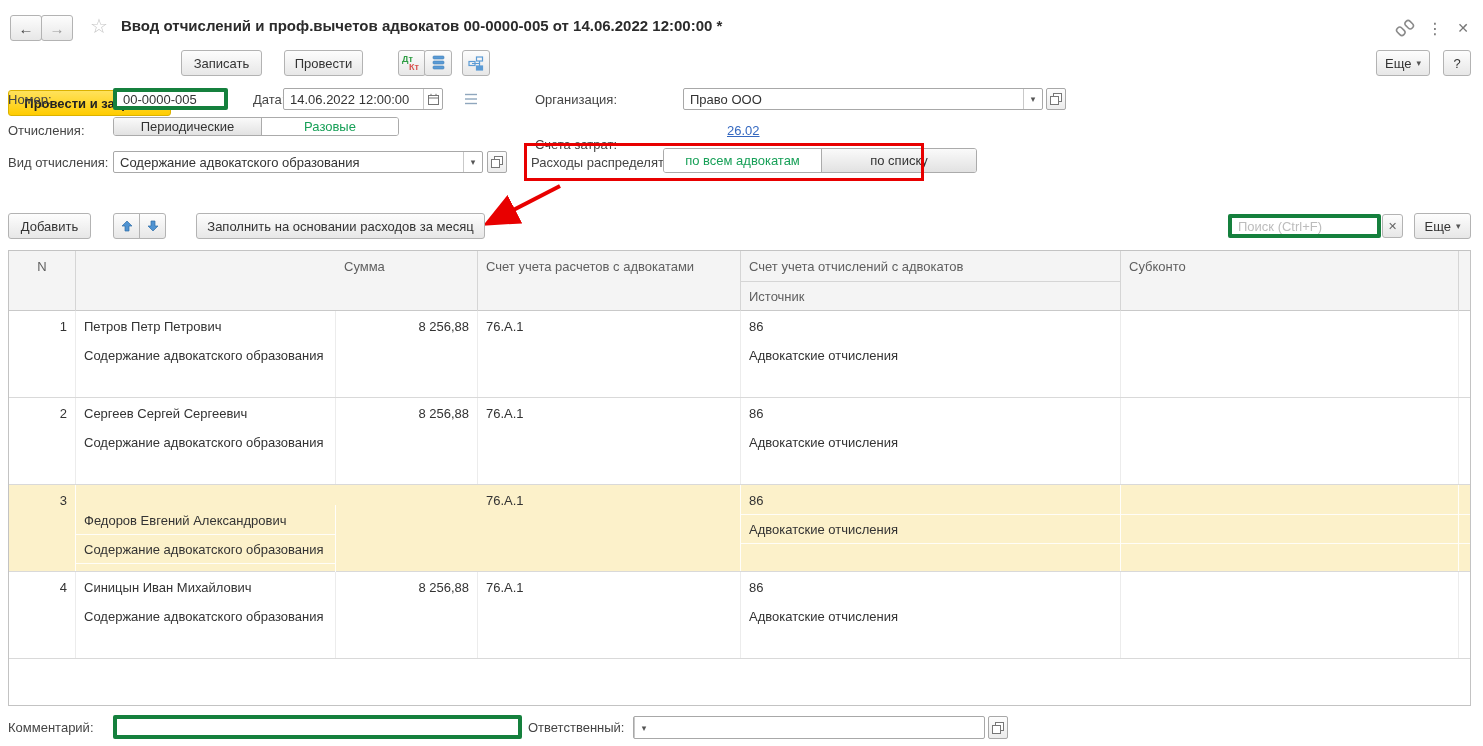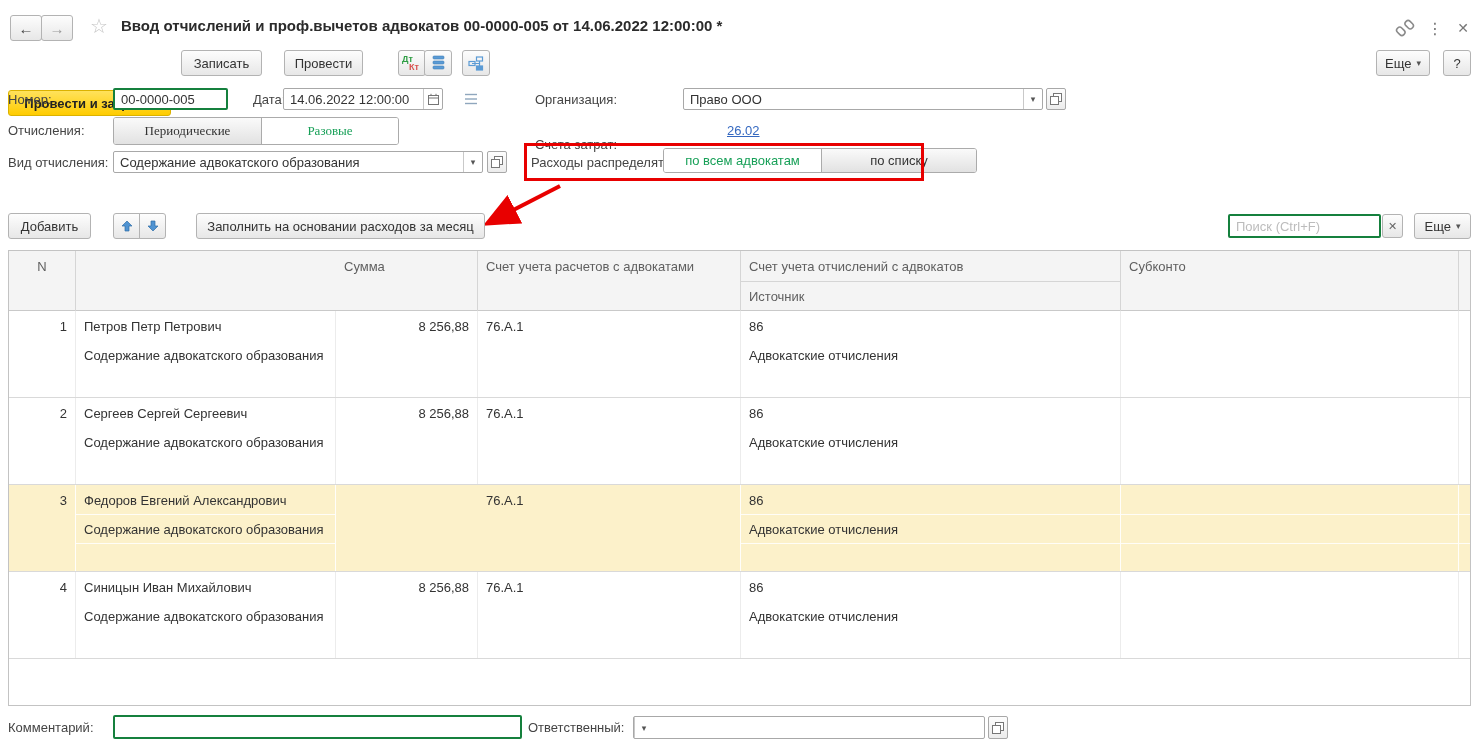--- a/index.html
+++ b/index.html
@@ -9,21 +9,21 @@
   .lbl{position:absolute;color:#444;white-space:nowrap;}
   
   .btn{position:absolute;display:flex;align-items:center;justify-content:center;height:26px;
        padding:0 12px;background:linear-gradient(#fdfdfd,#e7e7e7);border:1px solid #b3b3b3;
        border-radius:3px;color:#333;white-space:nowrap;cursor:default;box-sizing:border-box;}
   .btn-yellow{background:linear-gradient(#ffe25c,#fc0);border-color:#dbb200;font-weight:bold;color:#222;}
   .btn-ico{padding:0;width:28px;}
   .nav-btn{width:32px;padding:0;}
   .caret{font-size:9px;color:#555;margin-left:5px;}
   
-  .inp{position:absolute;height:22px;border:2px solid #15803d;border-radius:2px;background:#fff;
+  .inp{position:absolute;height:22px;border:4px solid #15803d;border-radius:2px;background:#fff;
        padding:0 6px;font-family:inherit;font-size:13px;color:#333;box-sizing:border-box;}
   .inp::placeholder{color:#bcbcbc;}
   .fld{position:absolute;height:22px;border:1px solid #a8a8a8;border-radius:2px;background:#fff;
        display:flex;align-items:center;box-sizing:border-box;}
   .fld .val{flex:1;padding:0 6px;white-space:nowrap;overflow:hidden;}
   .fld .zone{width:18px;align-self:stretch;display:flex;align-items:center;justify-content:center;
        border-left:1px solid #c9c9c9;}
   .mini-btn{position:absolute;width:20px;height:22px;border:1px solid #a8a8a8;border-radius:2px;
        background:linear-gradient(#fdfdfd,#ececec);display:flex;align-items:center;justify-content:center;box-sizing:border-box;}
   .link{position:absolute;color:#3468c0;text-decoration:underline;white-space:nowrap;cursor:pointer;}
@@ -164,21 +164,21 @@
   <div class="mini-btn" style="left:1046px;top:88px;">
     <svg width="12" height="12" viewBox="0 0 12 12">
       <g fill="#fff" stroke="#777" stroke-width="1">
         <rect x="3.5" y="0.5" width="8" height="8"></rect>
         <rect x="0.5" y="3.5" width="8" height="8"></rect>
       </g>
     </svg>
   </div>
 
   <div class="lbl" style="left:8px;top:123px;">Отчисления:</div>
-  <div class="tumbler" style="left:113px;top:117px;height:28px;font-family:Liberation Serif, serif;">
+  <div class="tumbler" style="left:113px;top:117px;height:19px;">
     <span class="seg raised" style="width:119px;">Периодические</span>
     <span class="seg active" style="width:108px;">Разовые</span>
   </div>
   <div class="lbl" style="left:535px;top:137px;">Счета затрат:</div>
   <a class="link" style="left:727px;top:123px;">26.02</a>
 
   <div class="lbl" style="left:8px;top:155px;">Вид отчисления:</div>
   <div class="fld" style="left:113px;top:151px;width:370px;">
     <span class="val">Содержание адвокатского образования</span>
     <span class="zone" style="font-size:9px;color:#555;">▾</span>
@@ -305,21 +305,21 @@
 
       </div>
       <div class="cell" style="left:1450px;width:11px;border-right:none;">
         
       </div>
     </div>
         <div class="trow hl" style="top: 234px;">
       <div class="cell" style="left:0;width:67px;">
         <span class="num">3</span>
       </div>
-      <div class="cell" style="left:67px;width:260px;">
+      <div class="cell" style="left:67px;width:260px;margin-top:20px;">
         <span class="cl1">Федоров Евгений Александрович</span>
         <span class="cl2">Содержание адвокатского образования</span>
         <span class="hline h29"></span>
             <span class="hline h58"></span>
       </div>
       <div class="cell" style="left:469px;width:263px;">
         <span class="cl1">76.А.1</span>
       </div>
       <div class="cell" style="left:732px;width:380px;">
         <span class="cl1">86</span>

